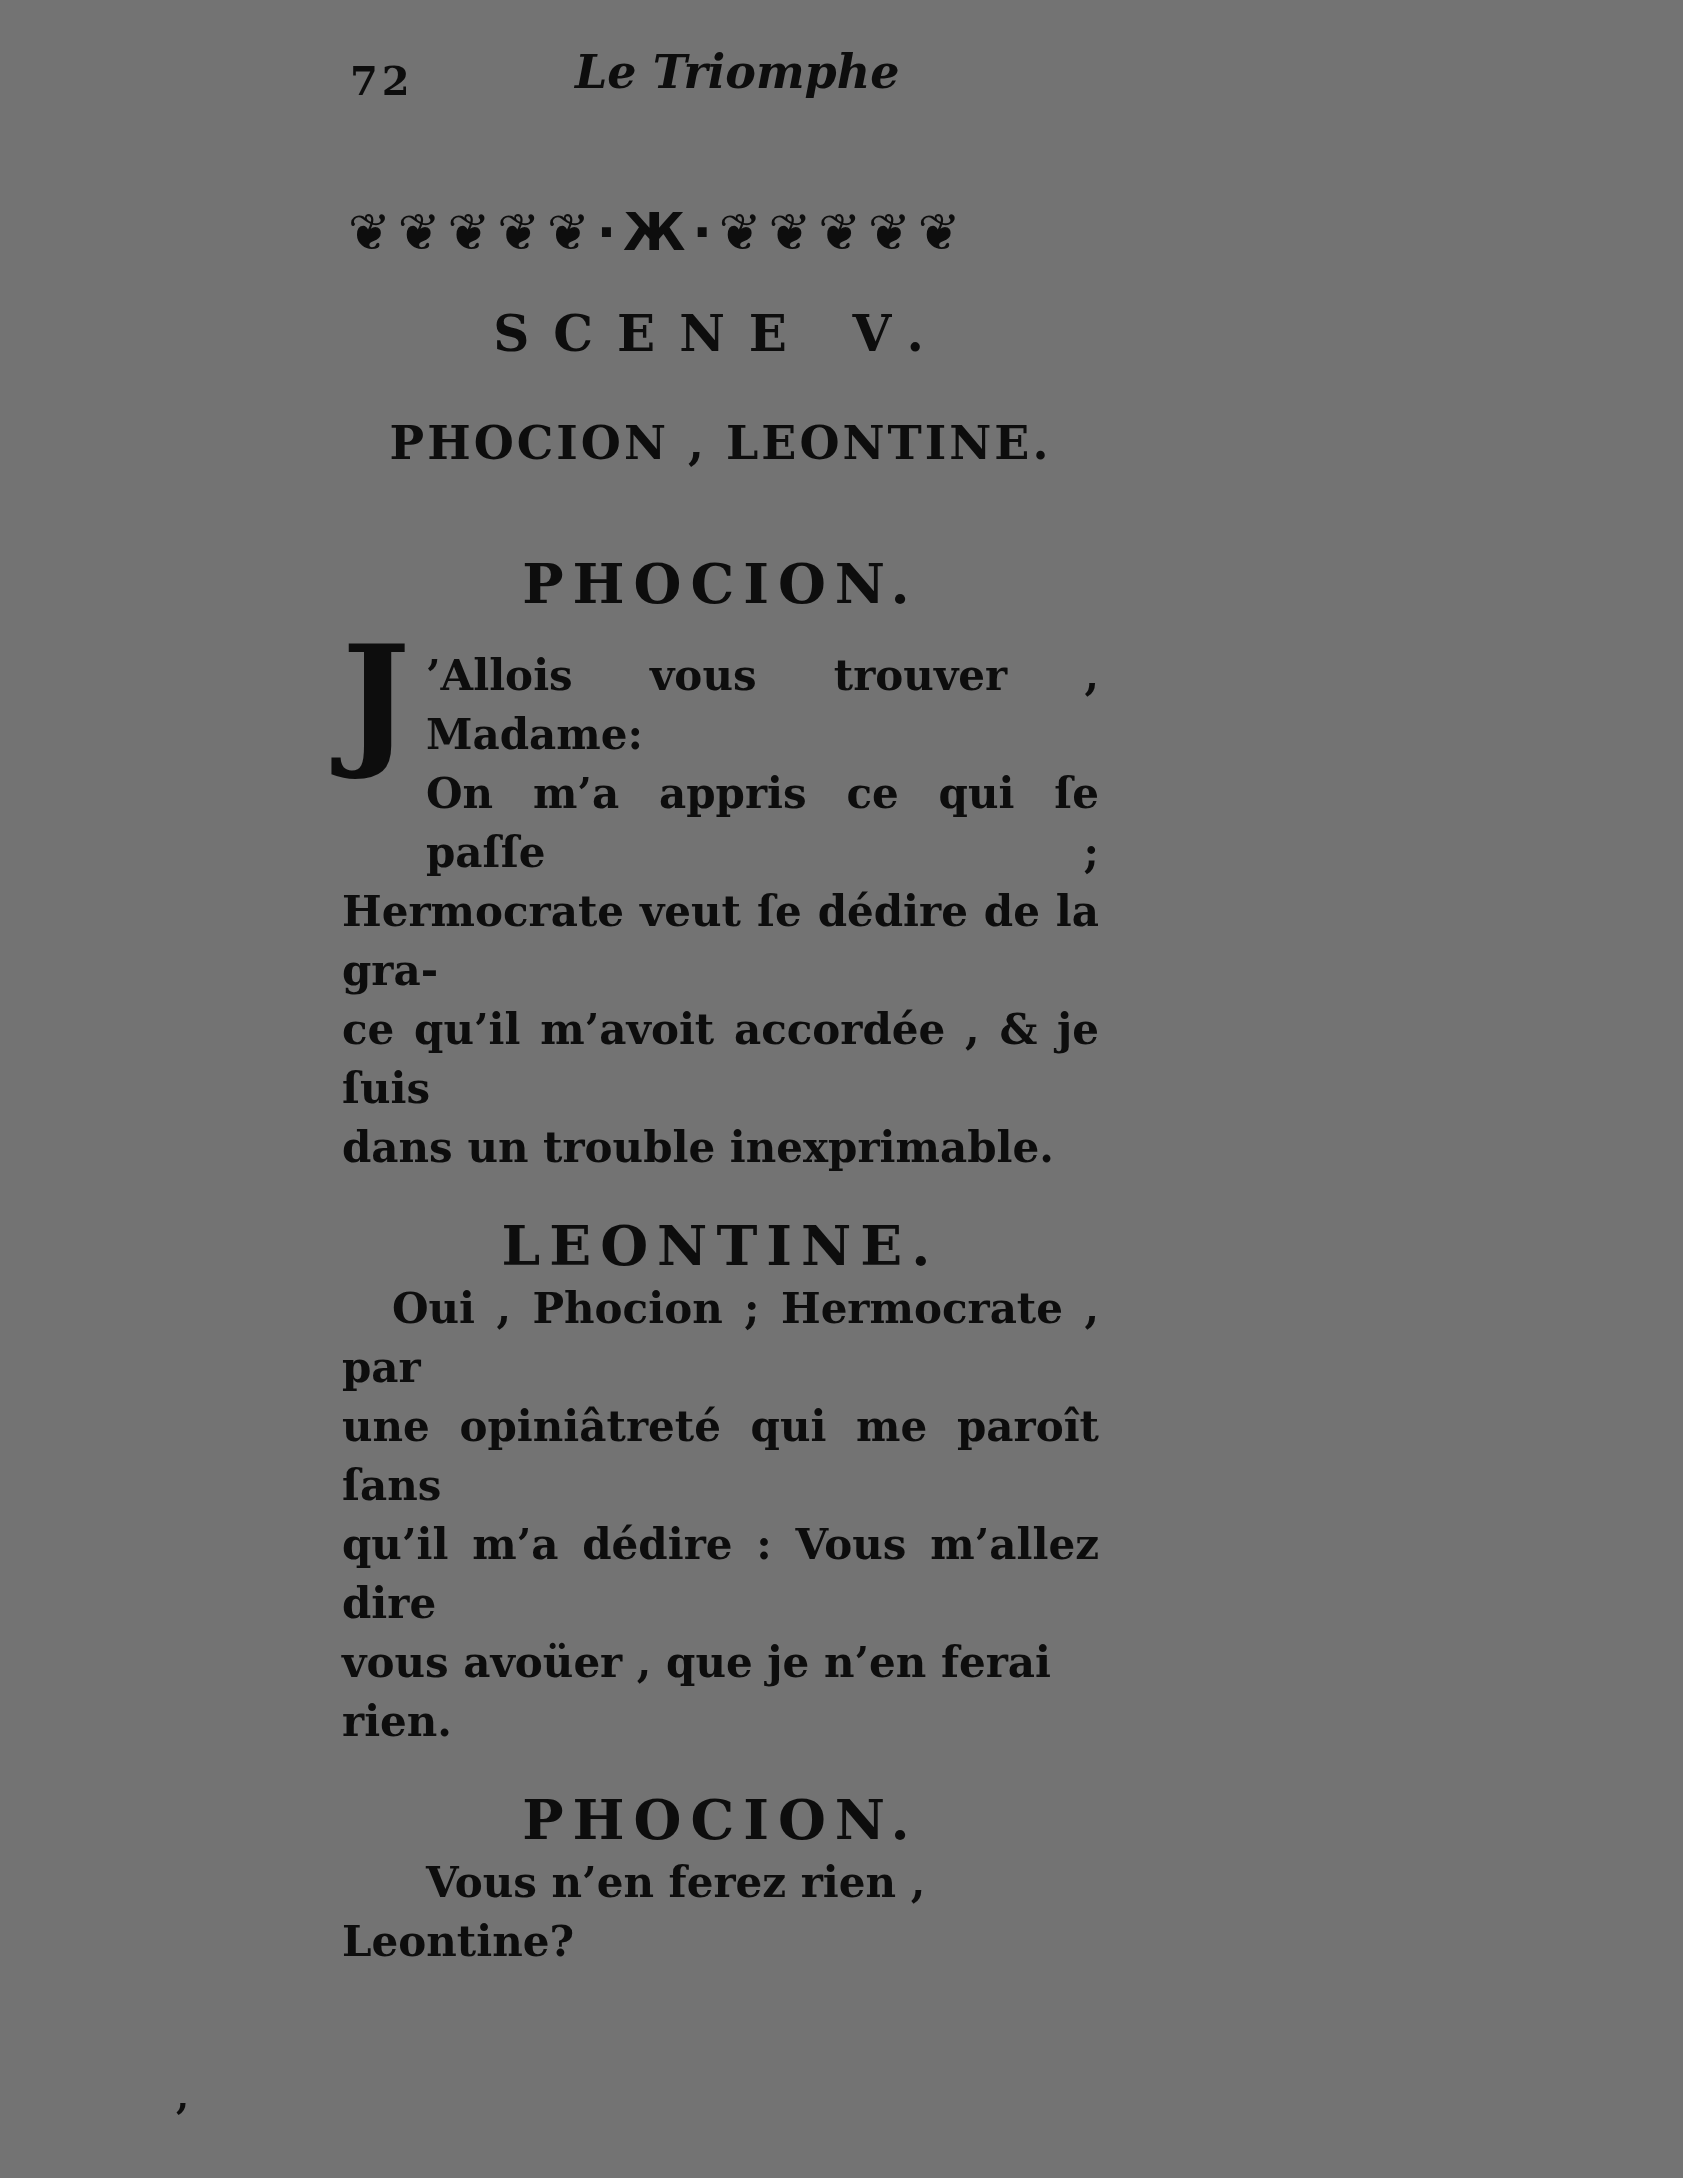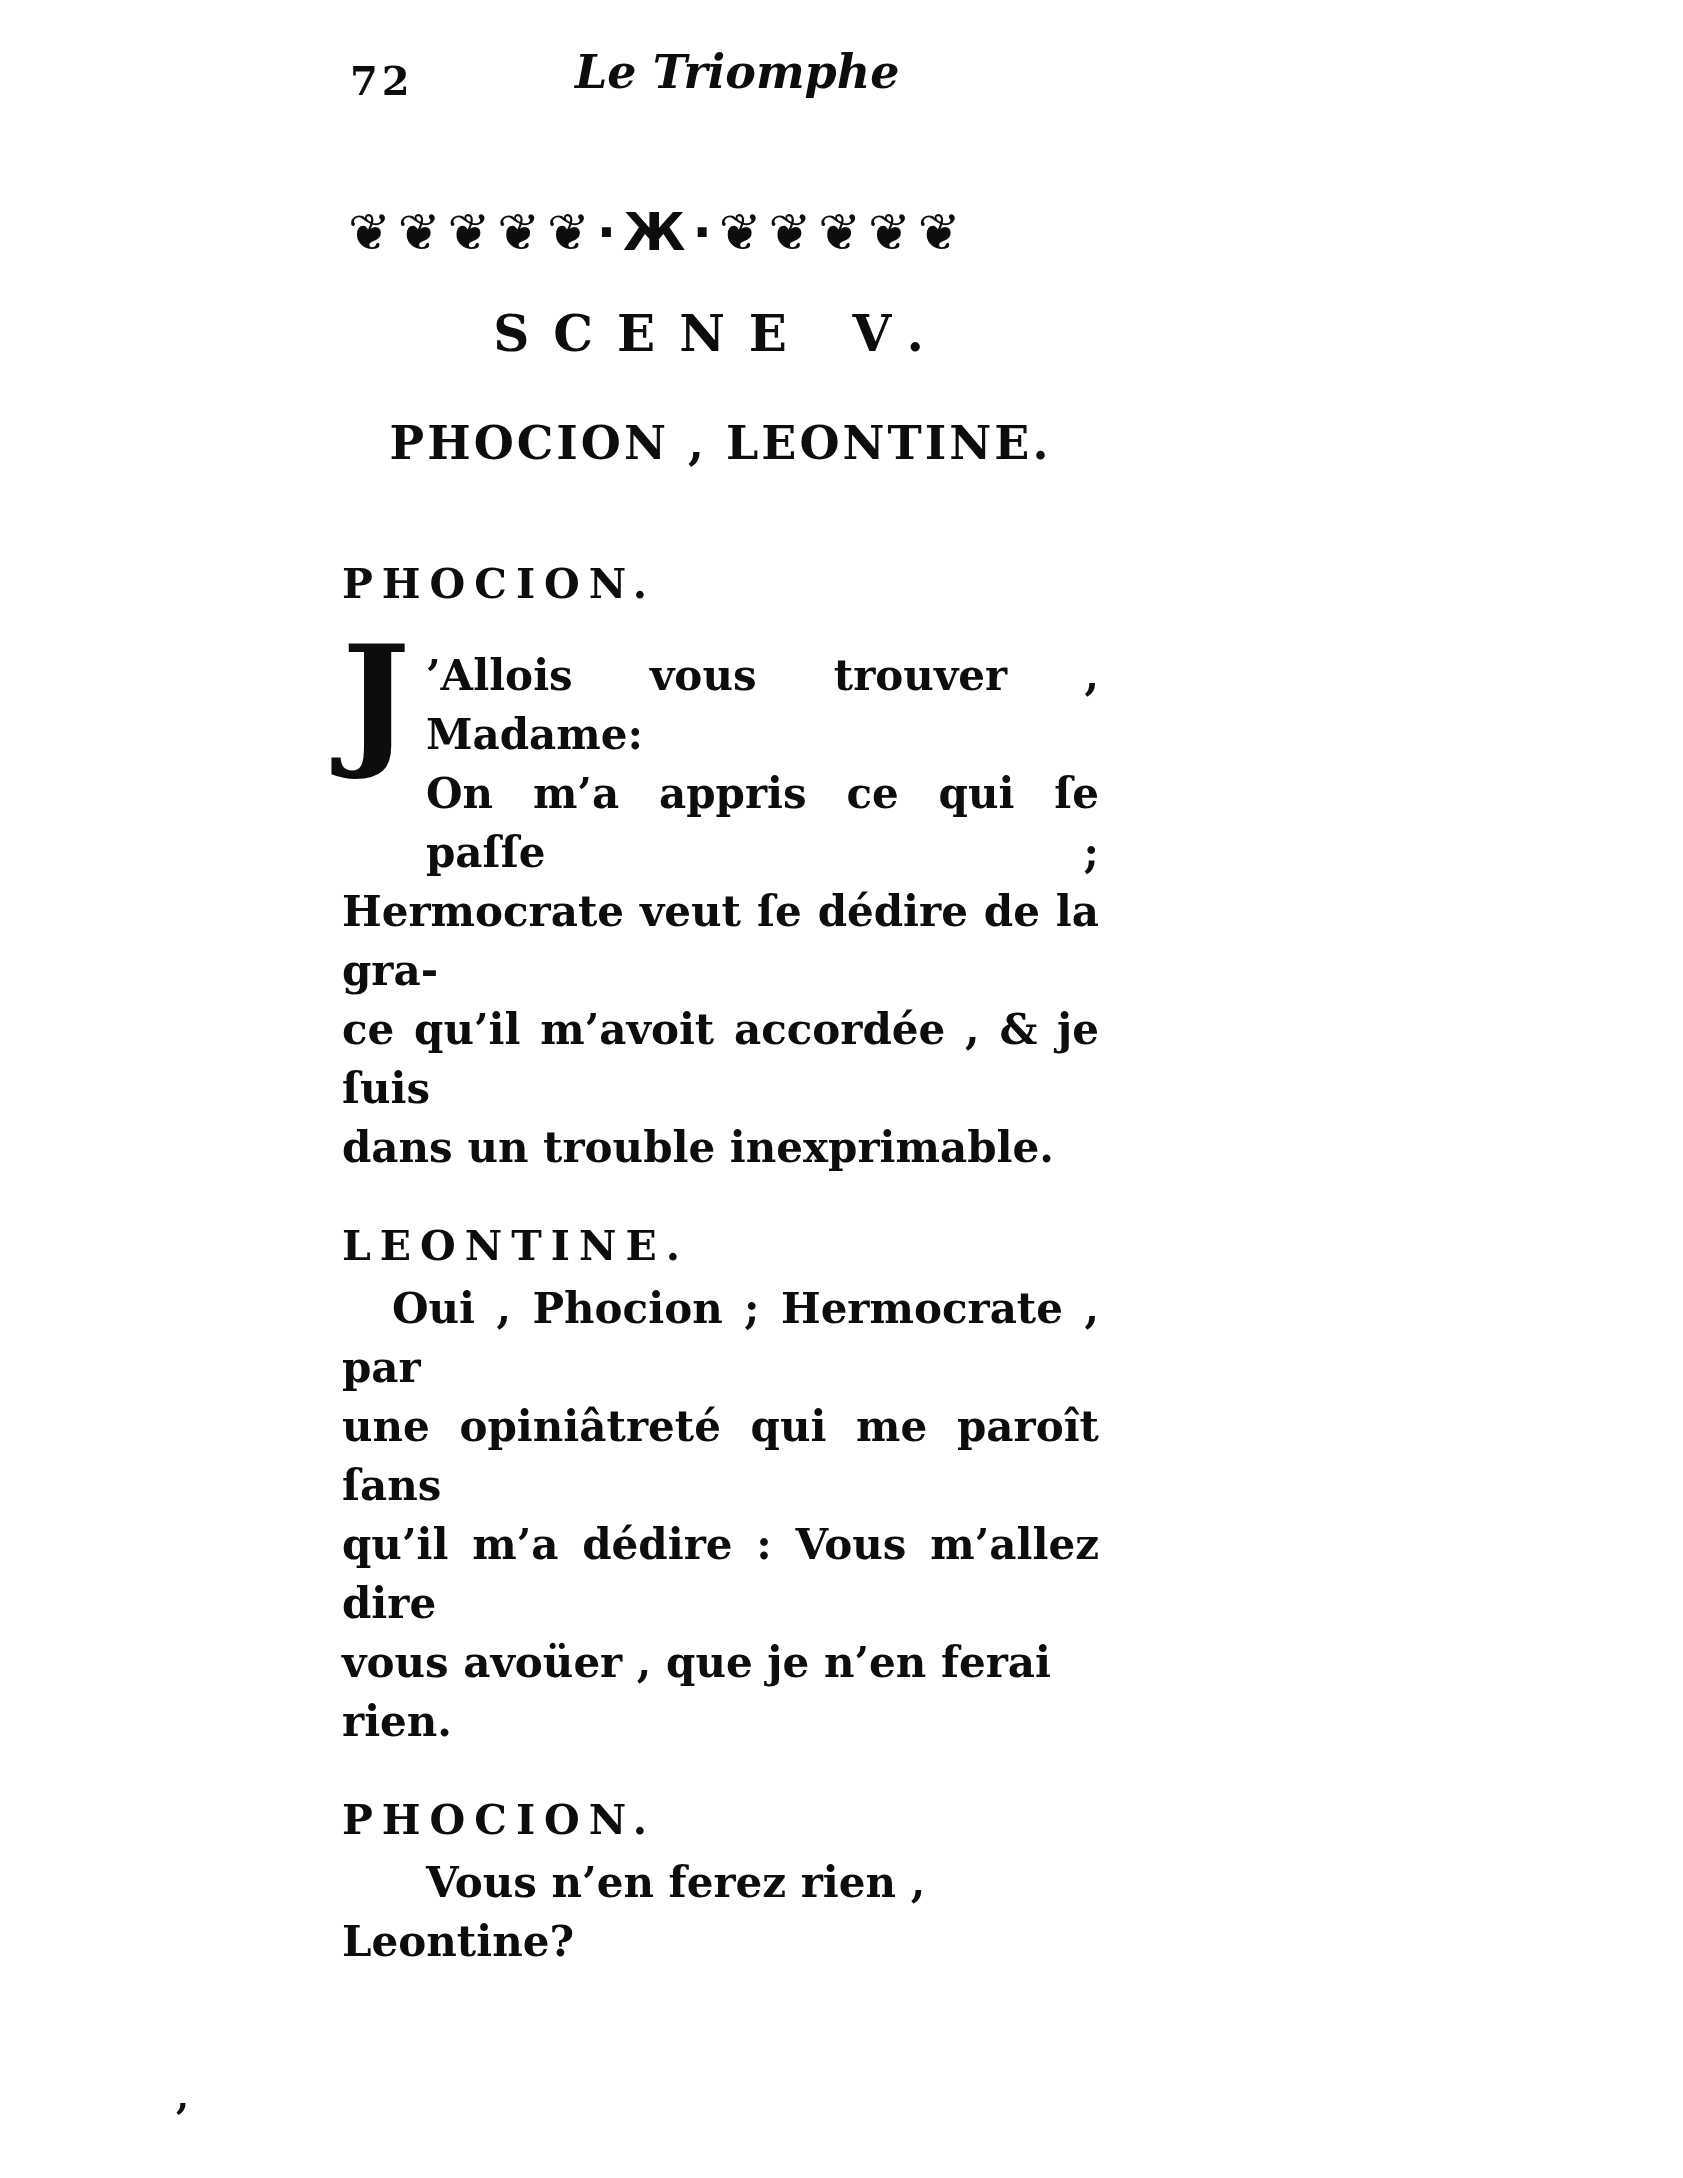--- a/index.html
+++ b/index.html
@@ -28,42 +28,42 @@
   }
   .scene-title {
     margin:42px 0 12px; text-align:center;
     font-size:50px; line-height:59px; letter-spacing:24px; font-weight:bold;
   }
   .characters {
     margin:51px 0 0; text-align:center;
     font-size:46px; line-height:59px; letter-spacing:3px; font-weight:bold;
   }
   .speaker {
-    margin:42px 0 0; text-align:left;
-    font-size:41px; line-height:54px; letter-spacing:9px; font-weight:bold;
+    margin:42px 0 0; text-align:center;
+    font-size:55px; line-height:54px; letter-spacing:9px; font-weight:bold;
   }
   .speaker.first { margin-top:84px; }
   .speech { margin-top:6px; }
   .speech.para1 { margin-top:28px; }
   .line { font-size:42px; line-height:59px; }
   .full { text-align:justify; text-align-last:justify; }
   .ind1 { text-indent:50px; }
   .ind2 { text-indent:84px; }
   .dc-row { display:flex; }
   .dropcap {
     flex:0 0 84px; display:block;
     font-size:144px; line-height:107px; margin-top:6px;
   }
   .dc-lines { flex:1 1 auto; min-width:0;margin-top:7px; }
   .speck { position:absolute; left:-166px; top:2028px; font-size:38px; }
 </style>
 </head>
 <body>
 
-<div class="page" style="background: #ffffff; color: rgb(13, 13, 13);">
+<div class="page" style="background: #737373; color: rgb(13, 13, 13);">
   <div class="textblock">
 
     <div class="header">
       <span class="pagenum">72</span>
       <span class="running">Le Triomphe</span>
     </div>
 
     <div class="ornaments">❦❦❦❦❦·Ж·❦❦❦❦❦</div>
 
     <h1 class="scene-title">SCENE V.</h1>

